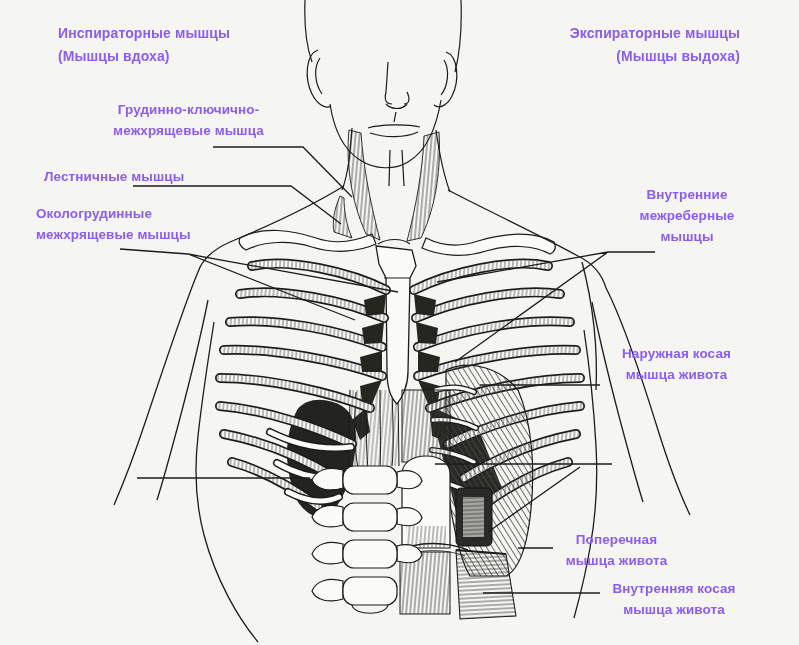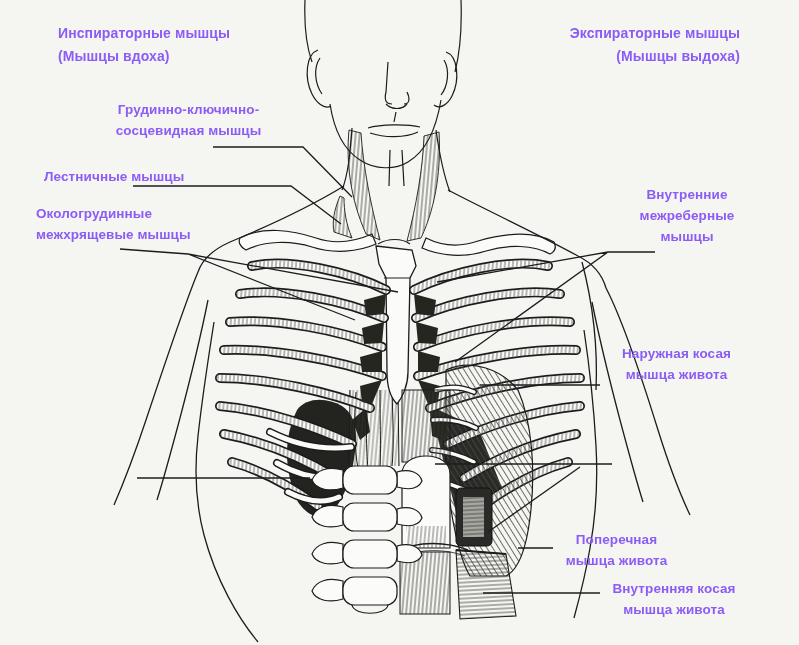--- a/index.html
+++ b/index.html
@@ -249,21 +249,21 @@
       <path d="M600,593 H483"></path>
     </g>
   </svg>
 
   <div class="lbl title" id="lbl-title-insp">Инспираторные мышцы
 (Мышцы вдоха)</div>
   <div class="lbl title ta-r" id="lbl-title-exp">Экспираторные мышцы
 (Мышцы выдоха)</div>
 
   <div class="lbl ta-c" id="lbl-scm">Грудинно-ключично-
-сосцевидная мышцы</div>
+межхрящевые мышца</div>
   <div class="lbl" id="lbl-para">Окологрудинные
 межхрящевые мышцы</div>
   <div class="lbl" id="lbl-scal">Лестничные мышцы</div>
 
   <div class="lbl ta-c" id="lbl-iic">Внутренние
 межреберные
 мышцы</div>
   <div class="lbl ta-c" id="lbl-eo">Наружная косая
 мышца живота</div>
   <div class="lbl ta-c" id="lbl-ta">Поперечная

